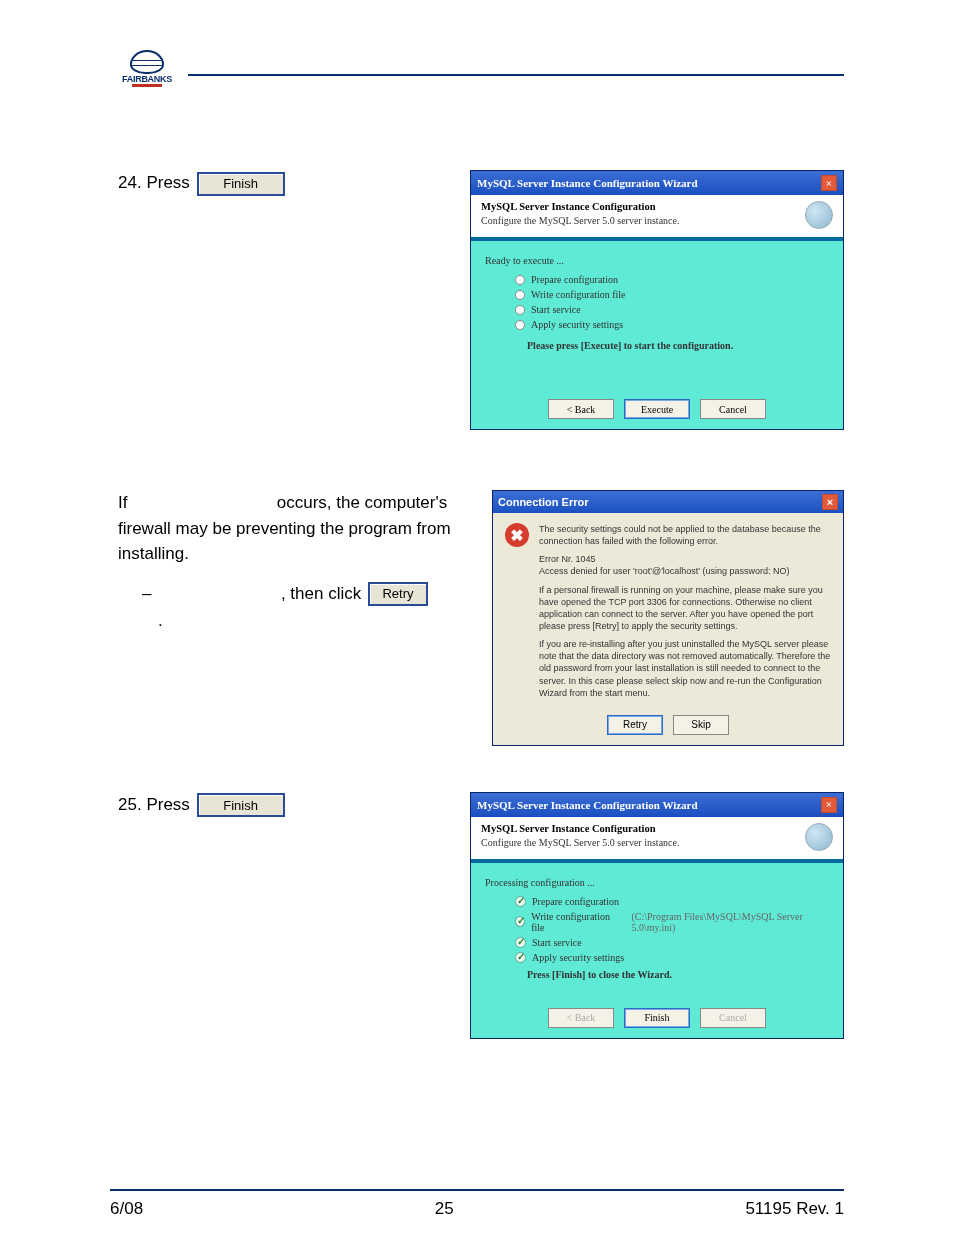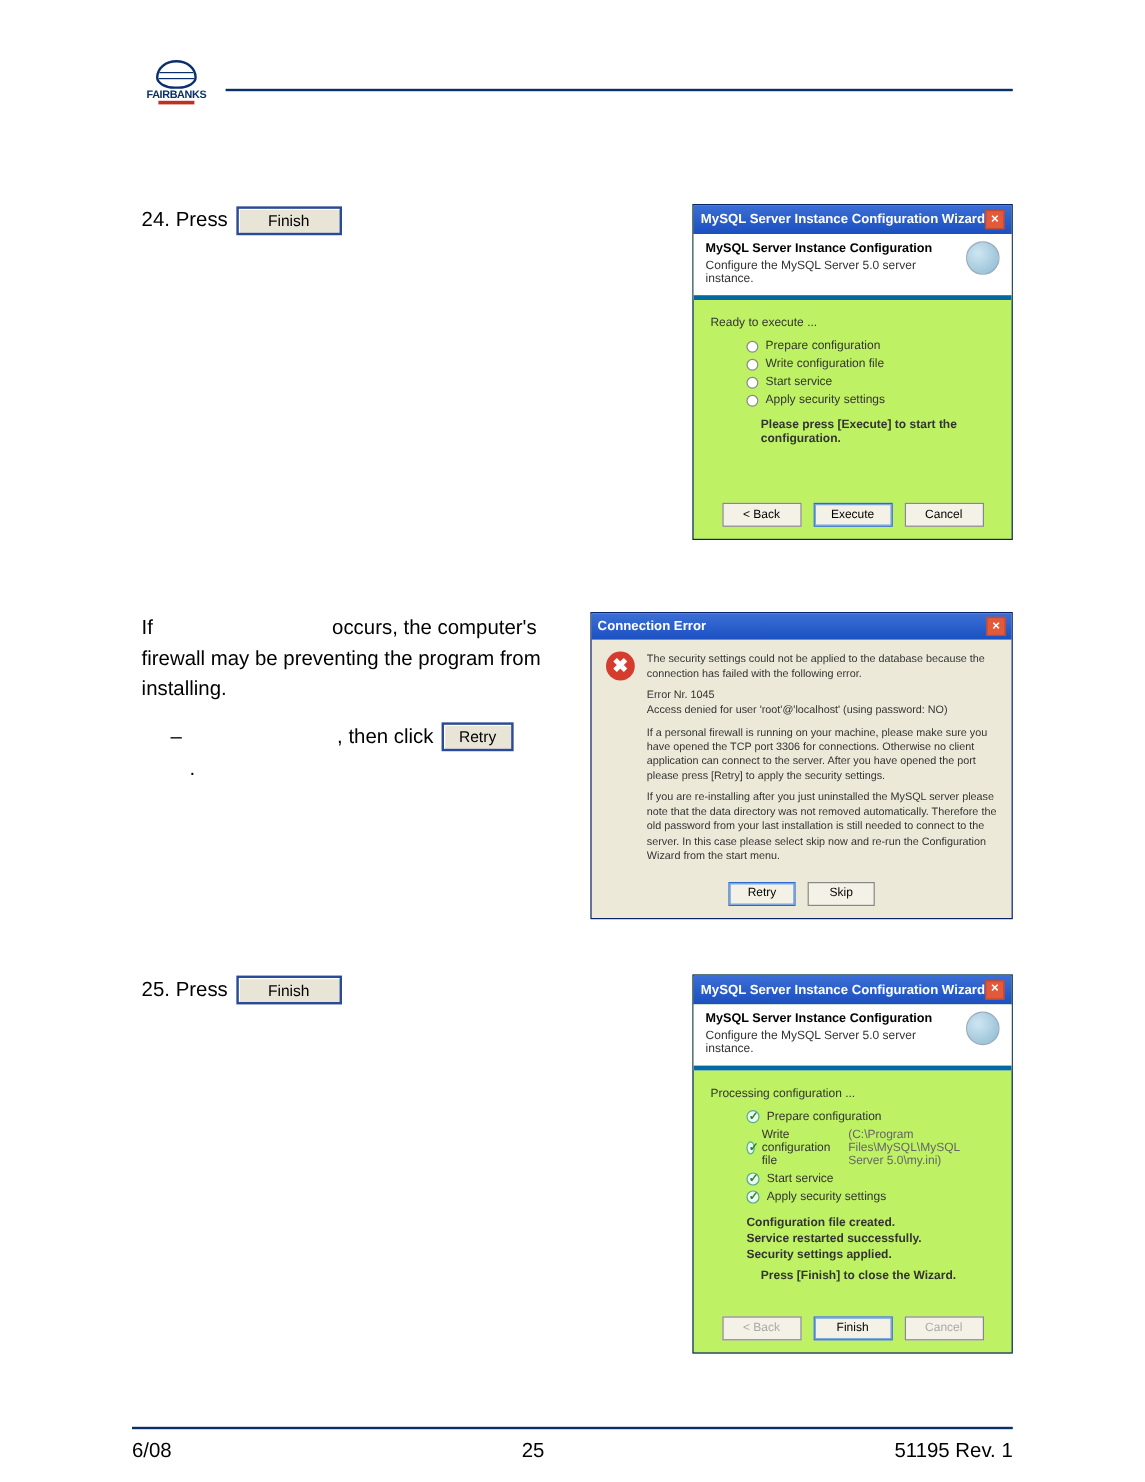--- a/index.html
+++ b/index.html
@@ -47,25 +47,26 @@
     box-shadow: inset 1px 1px 0 #fff;
     font-size:13px; color:#000;
     vertical-align:middle;
     margin: 0 2px;
   }
   .underline-first::first-letter { text-decoration: underline; }
   .bold-blue { font-weight:bold; color:#0a2f6b; }
 
   
   .dlg {
-    width: 267px;
+    width: 374px;
     border: 1px solid #0a246a;
-    background:#bef264;
+    background:#5eead4;
     font-size:10px;
     margin-left:auto;
+    font-family:Liberation Serif, serif;
   }
   .dlg-title {
     background: linear-gradient(180deg,#3b6ed5,#1b4fc0);
     color:#fff; font-weight:bold;
     padding:4px 6px;
     display:flex; justify-content:space-between; align-items:center;
     font-size:11px;
   }
   .dlg-close {
     width:16px; height:16px; background:#e35a3a;
@@ -269,25 +270,20 @@
           <div class="item"><span class="check"></span><span>Write configuration file</span> &nbsp;<span style="color:#666">(C:\Program Files\MySQL\MySQL Server 5.0\my.ini)</span></div>
           <div class="item">
               <span class="check"></span>
               <span>Start service</span>
             </div>
           <div class="item">
               <span class="check"></span>
               <span>Apply security settings</span>
             </div>
         </div>
-        <div class="dlg-multi">
-          <div>Configuration file created.</div>
-          <div>Service restarted successfully.</div>
-          <div>Security settings applied.</div>
-        </div>
         <div class="dlg-bold" style="margin-top:6px">Press [Finish] to close the Wizard.</div>
         <div style="height:10px"></div>
       </div>
       <div class="dlg-btns">
         <div class="win-btn disabled">&lt; Back</div>
         <div class="win-btn primary">Finish</div>
         <div class="win-btn disabled">Cancel</div>
       </div>
     </div>
   </div>

